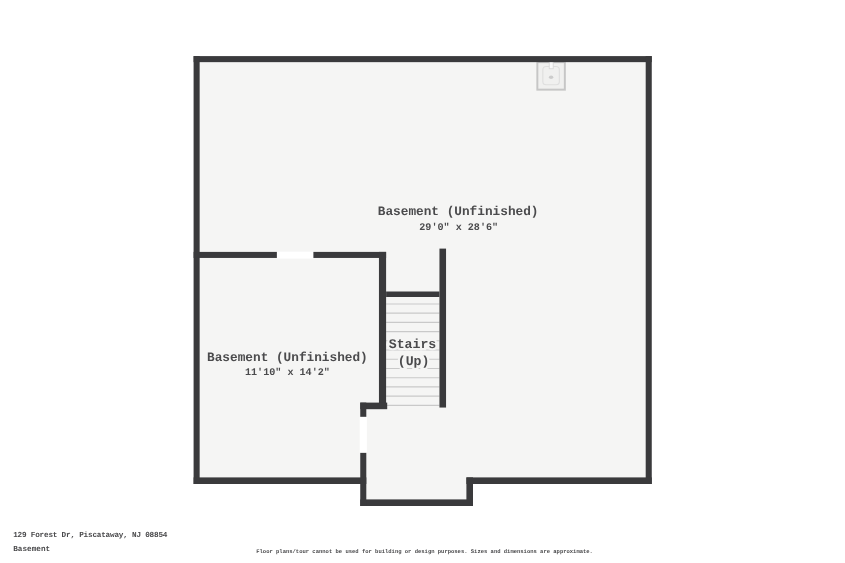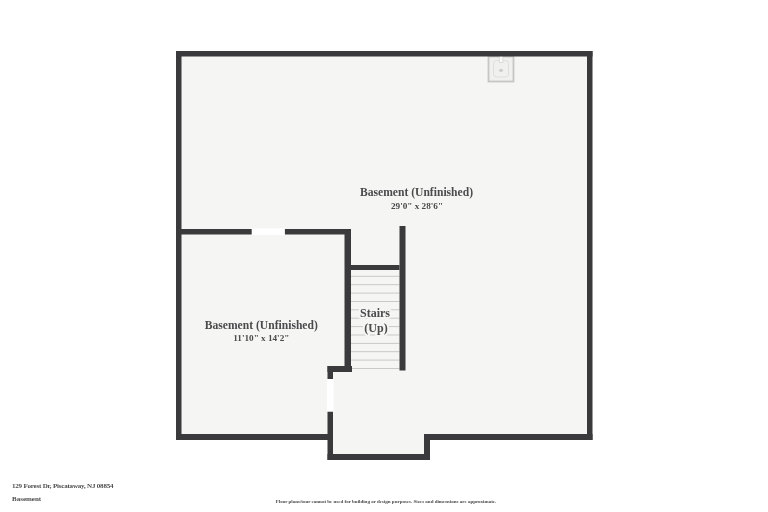--- a/index.html
+++ b/index.html
@@ -1,17 +1,17 @@
 <!DOCTYPE html>
 <html><head>
 <meta charset="utf-8">
 <style>
   html,body{margin:0;padding:0;background:#ffffff;}
   .page{position:relative;width:768px;height:512px;background:#a16207;overflow:hidden;
-        font-family:Liberation Serif, serif;}
+        font-family:Liberation Mono, monospace;}
 </style>
 </head>
 <body>
 <div class="page">
 <svg width="768" height="512" viewBox="0 0 768 512" xmlns="http://www.w3.org/2000/svg">
 
   <rect x="0" y="0" width="768" height="512" fill="#ffffff"></rect>
 
   <polygon points="176,51 592.5,51 592.5,440 430,440 430,460 327.5,460 327.5,440 176,440" fill="#f5f5f4"></polygon>
 

